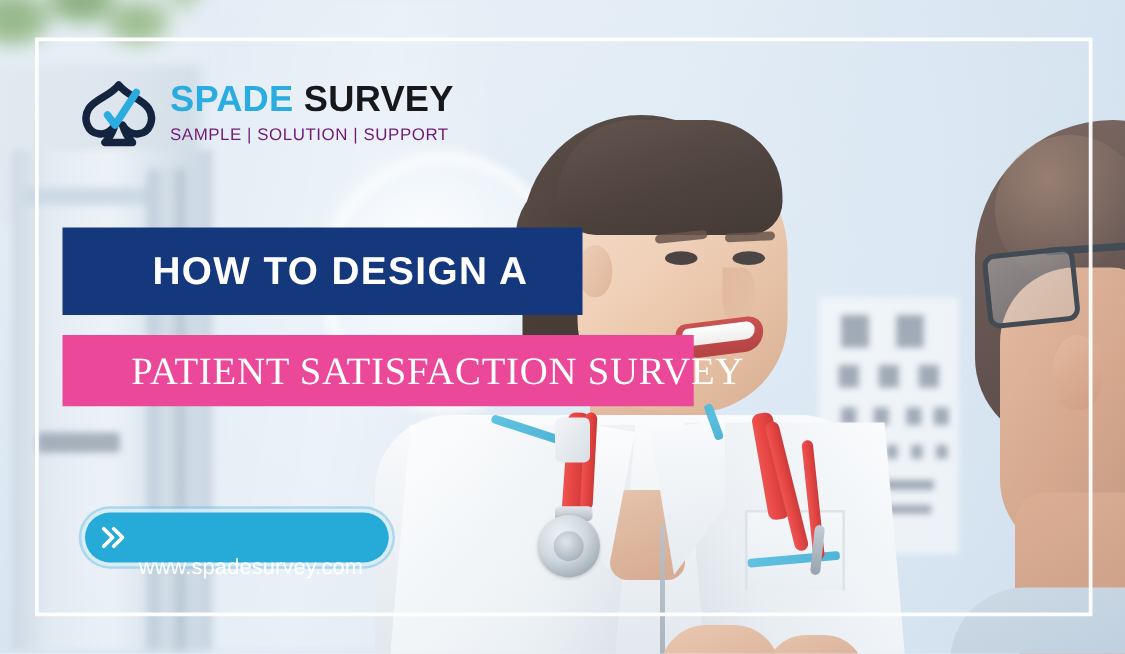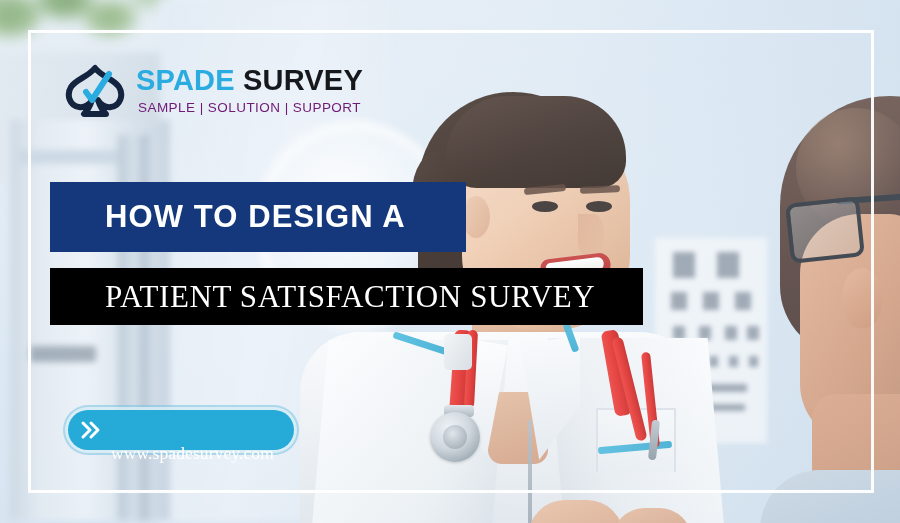--- a/index.html
+++ b/index.html
@@ -10,21 +10,20 @@
   body {
     font-family: "Liberation Sans", sans-serif;
   }
 
   .banner {
     position: relative;
     width: 900px;
     height: 523px;
     overflow: hidden;
     background: #dfe9f3;
-    text-align: center;
   }
 
   
   .photo {
     position: absolute;
     inset: 0;
     background:
       linear-gradient(160deg, #eef4f9 0%, #e3edf6 35%, #dce8f4 70%, #d5e3f0 100%);
   }
 
@@ -469,33 +468,33 @@
   
   .title-bar-1 {
     position: absolute;
     left: 50px; top: 182px;
     width: 416px; height: 70px;
     background: #14387b;
     display: flex;
     align-items: center;
   }
   .title-bar-1 span {
-    margin-left: 55px;
+    margin-left: 72px;
     color: #ffffff;
     font-family: "Liberation Sans", sans-serif;
     font-weight: bold;
     font-size: 31px;
     letter-spacing: 1.1px;
     white-space: nowrap;
   }
   .title-bar-2 {
     position: absolute;
     left: 50px; top: 268px;
-    width: 593px; height: 57px;
-    background: #000000;
+    width: 505px; height: 57px;
+    background: #ec4899;
     display: flex;
     align-items: center;
   }
   .title-bar-2 span {
     margin-left: 55px;
     color: #ffffff;
     font-family: "Liberation Serif", serif;
     font-size: 31px;
     letter-spacing: .6px;
     white-space: nowrap;
@@ -513,21 +512,21 @@
     background: #26abd8;
     border-radius: 22px;
     box-shadow: 0 0 0 3px rgba(255,255,255,.55), 0 0 0 5px rgba(120,195,225,.55);
   }
   .chev {
     width: 22px; height: 22px;
     flex: 0 0 auto;
   }
   .url-text {
     color: #ffffff;
-    font-family: Liberation Serif, serif;
+    font-family: Liberation Sans, sans-serif;
     font-size: 17.5px;
     letter-spacing: .1px;
     white-space: nowrap;
     margin-top: 47px;
   }
 </style>
 </head>
 <body>
 
 <div class="banner">

